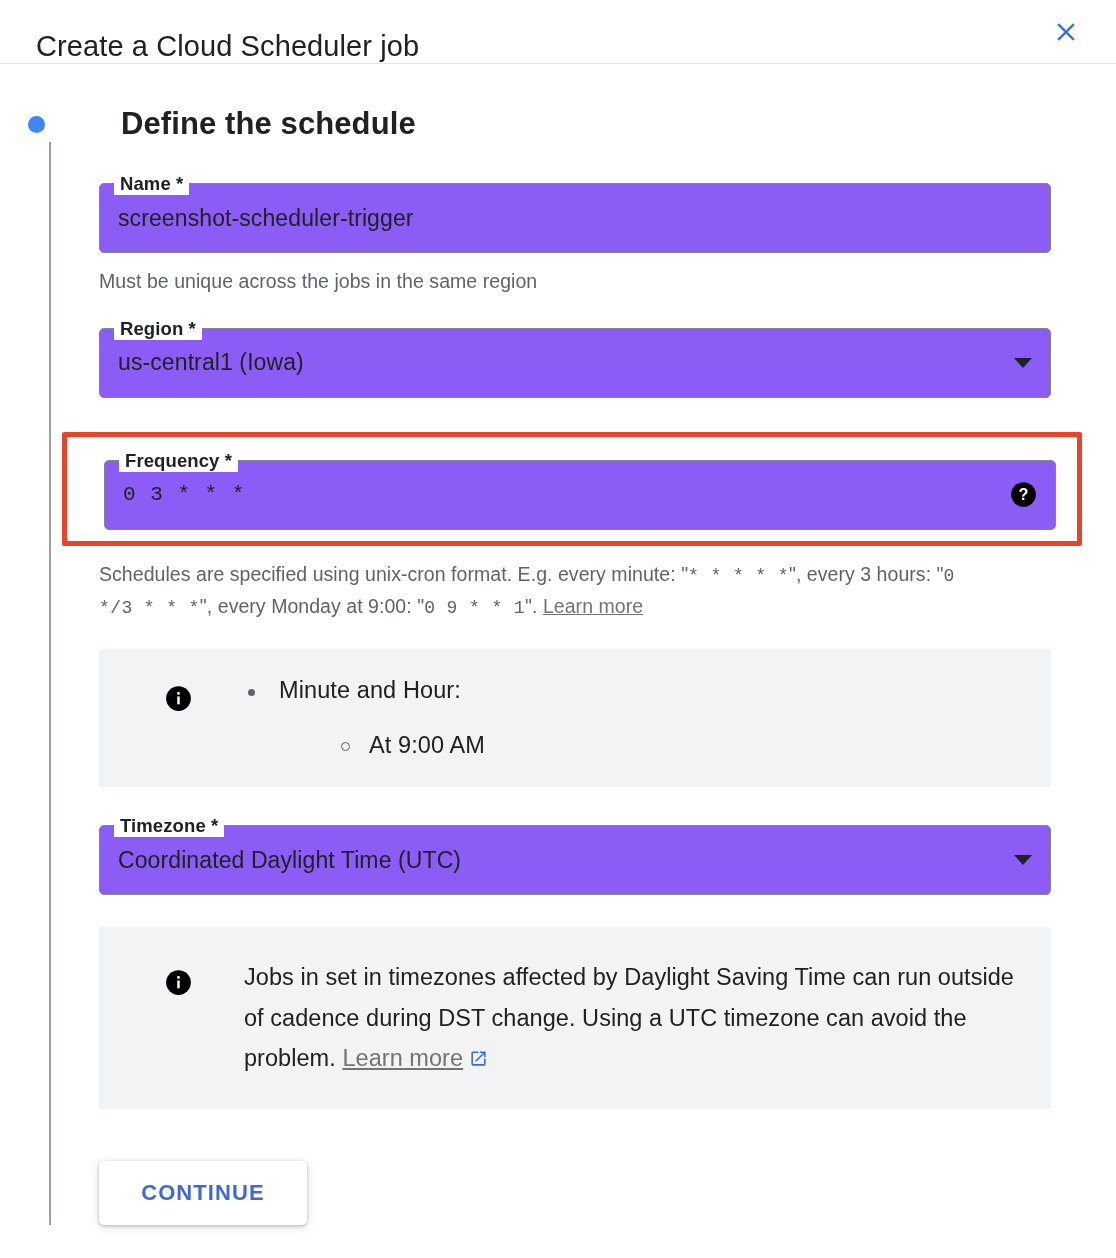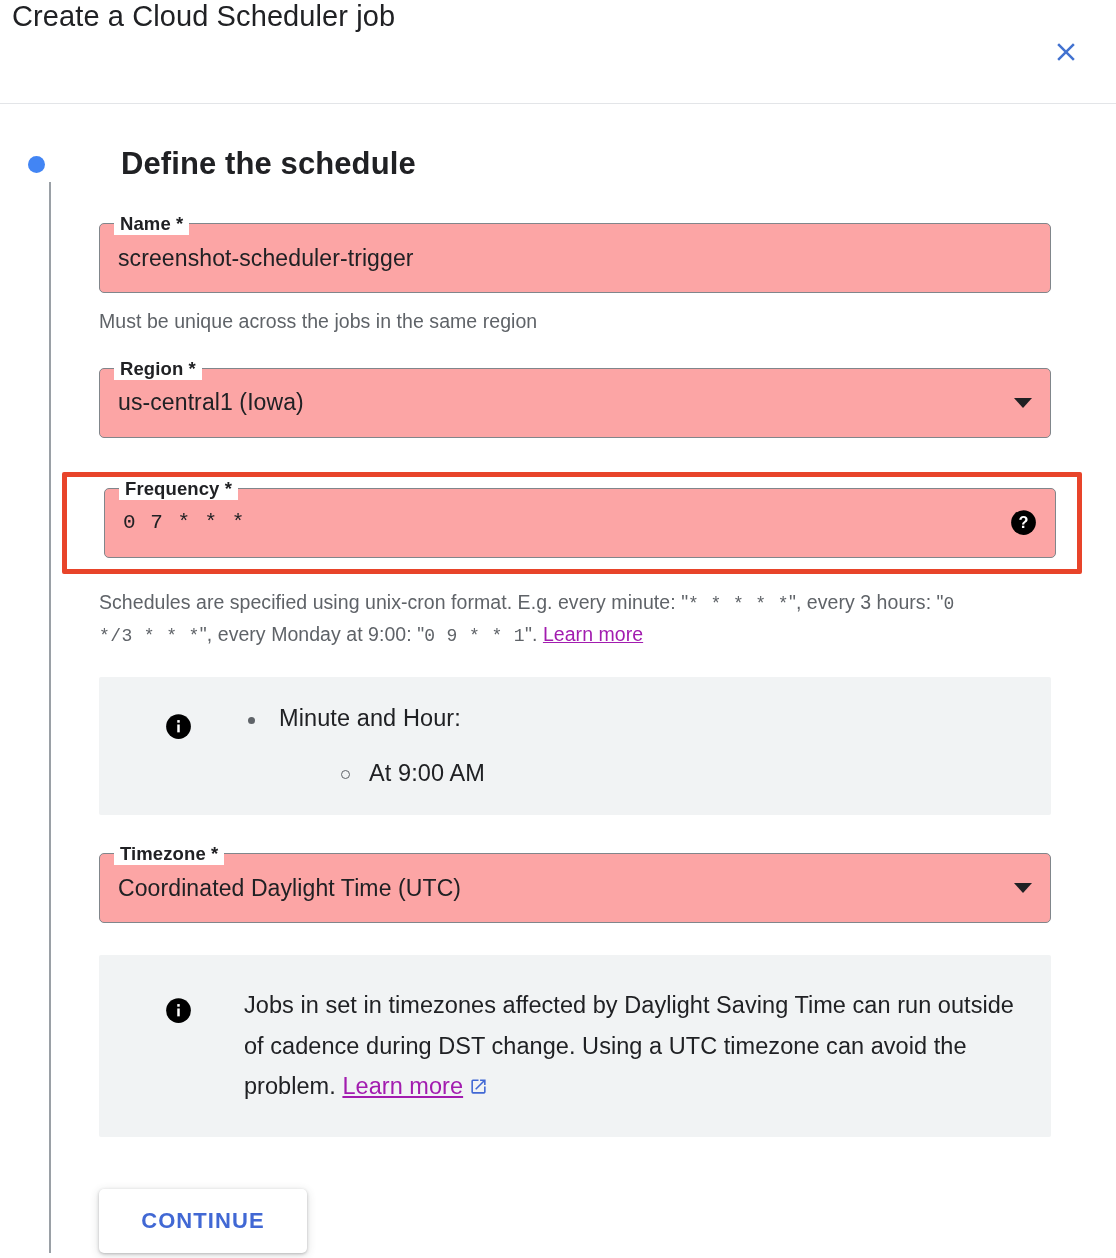--- a/index.html
+++ b/index.html
@@ -13,25 +13,25 @@
     height: 1258px;
     font-family: "Liberation Sans", sans-serif;
     color: #202124;
     overflow: hidden;
     position: relative;
   }
 
   
   .dialog-header {
     position: relative;
-    height: 104px;
+    height: 64px;
     border-bottom: 1px solid #e3e5e8;
     display: flex;
-    align-items: flex-start;
-    padding: 0 24px 0 12px;
+    align-items: flex-end;
+    padding: 0 24px 0 36px;
   }
   .dialog-title {
     font-size: 29px;
     font-weight: 400;
     color: #202124;
     letter-spacing: 0.1px;
   }
   .close-btn {
     position: absolute;
     right: 28px;
@@ -83,21 +83,21 @@
     min-height: 1030px;
   }
 
   
   .field {
     position: relative;
     width: 952px;
     height: 70px;
     border: 1.6px solid #80868b;
     border-radius: 5px;
-    background: #fca5a5;
+    background: #8b5cf6;
     display: flex;
     align-items: center;
     padding: 0 18px;
     margin-top: 8px;
   }
   .field-label {
     position: absolute;
     top: -11px;
     left: 14px;
     background: #fff;
@@ -148,32 +148,32 @@
     line-height: 1.62;
     width: 900px;
     letter-spacing: 0.05px;
   }
   .field-hint .mono {
     font-family: "Liberation Mono", "DejaVu Sans Mono", monospace;
     font-size: 18px;
     letter-spacing: 0.4px;
   }
   .link {
-    color: #a21caf;
+    color: #737373;
     text-decoration: underline;
     cursor: pointer;
   }
 
   
   .highlight-box {
     position: relative;
     width: 1020px;
     margin-top: 34px;
     margin-left: -37px;
-    padding: 11px 0 11px 37px;
+    padding: 23px 0 11px 37px;
     border: 5px solid #e8442a;
     border-radius: 2px;
   }
   .highlight-box .field { margin-top: 0; }
 
   
   .info-panel {
     width: 952px;
     background: #f1f3f4;
     border-radius: 2px;
@@ -293,21 +293,21 @@
     <div class="field" style="margin-top:30px;">
       <span class="field-label">Region *</span>
       <span class="field-value">us-central1 (Iowa)</span>
       <span class="caret"></span>
     </div>
 
     
     <div class="highlight-box">
       <div class="field">
         <span class="field-label">Frequency *</span>
-        <span class="field-value mono">0 7 * * *</span>
+        <span class="field-value mono">0 3 * * *</span>
         <span class="help-icon">
           <svg width="27" height="27" viewBox="0 0 24 24">
             <circle cx="12" cy="12" r="11" fill="#000"></circle>
             <text x="12" y="17.3" font-size="14.5" font-weight="bold" text-anchor="middle" fill="#fff" font-family="Liberation Sans, sans-serif">?</text>
           </svg>
         </span>
       </div>
     </div>
 
     <div class="field-hint"><span>Schedules are specified using unix-cron format. E.g. every minute: "</span><span class="mono">*  *  *  *  *</span><span>", every 3 hours: "</span><span class="mono">0  */3  *  *  *</span><span>", every Monday at 9:00: "</span><span class="mono">0  9  *  *  1</span><span>". </span><span class="link">Learn more</span></div>

